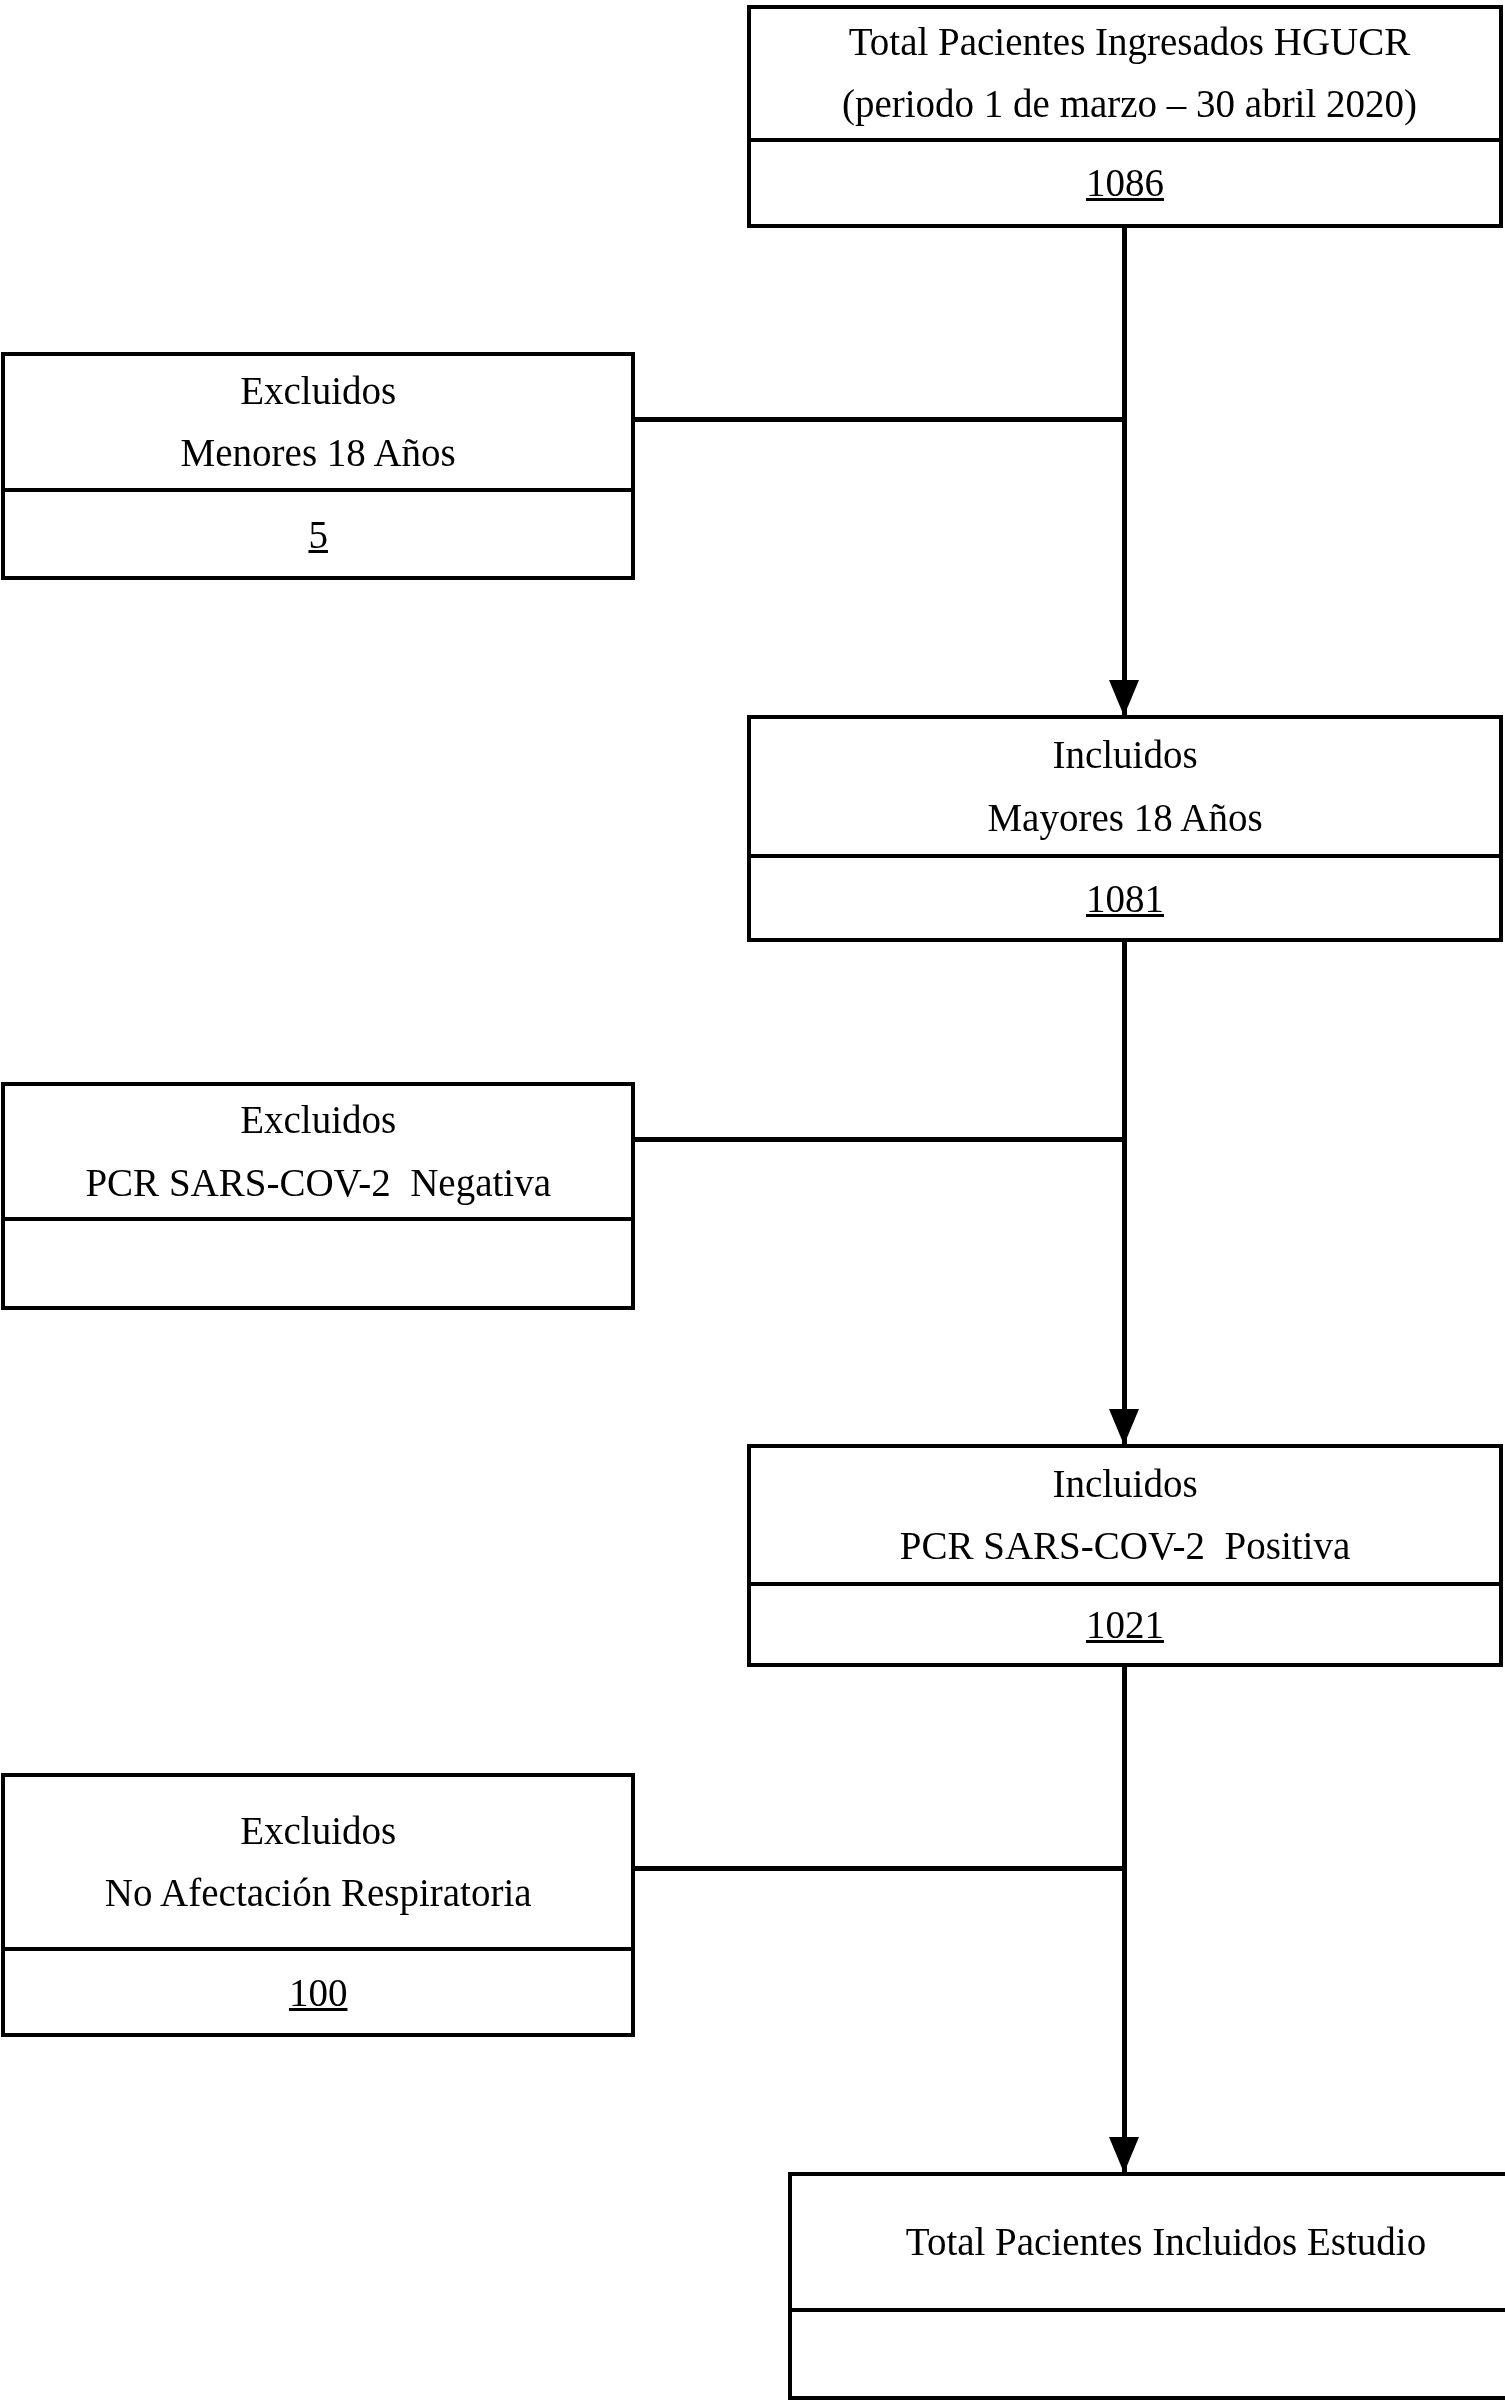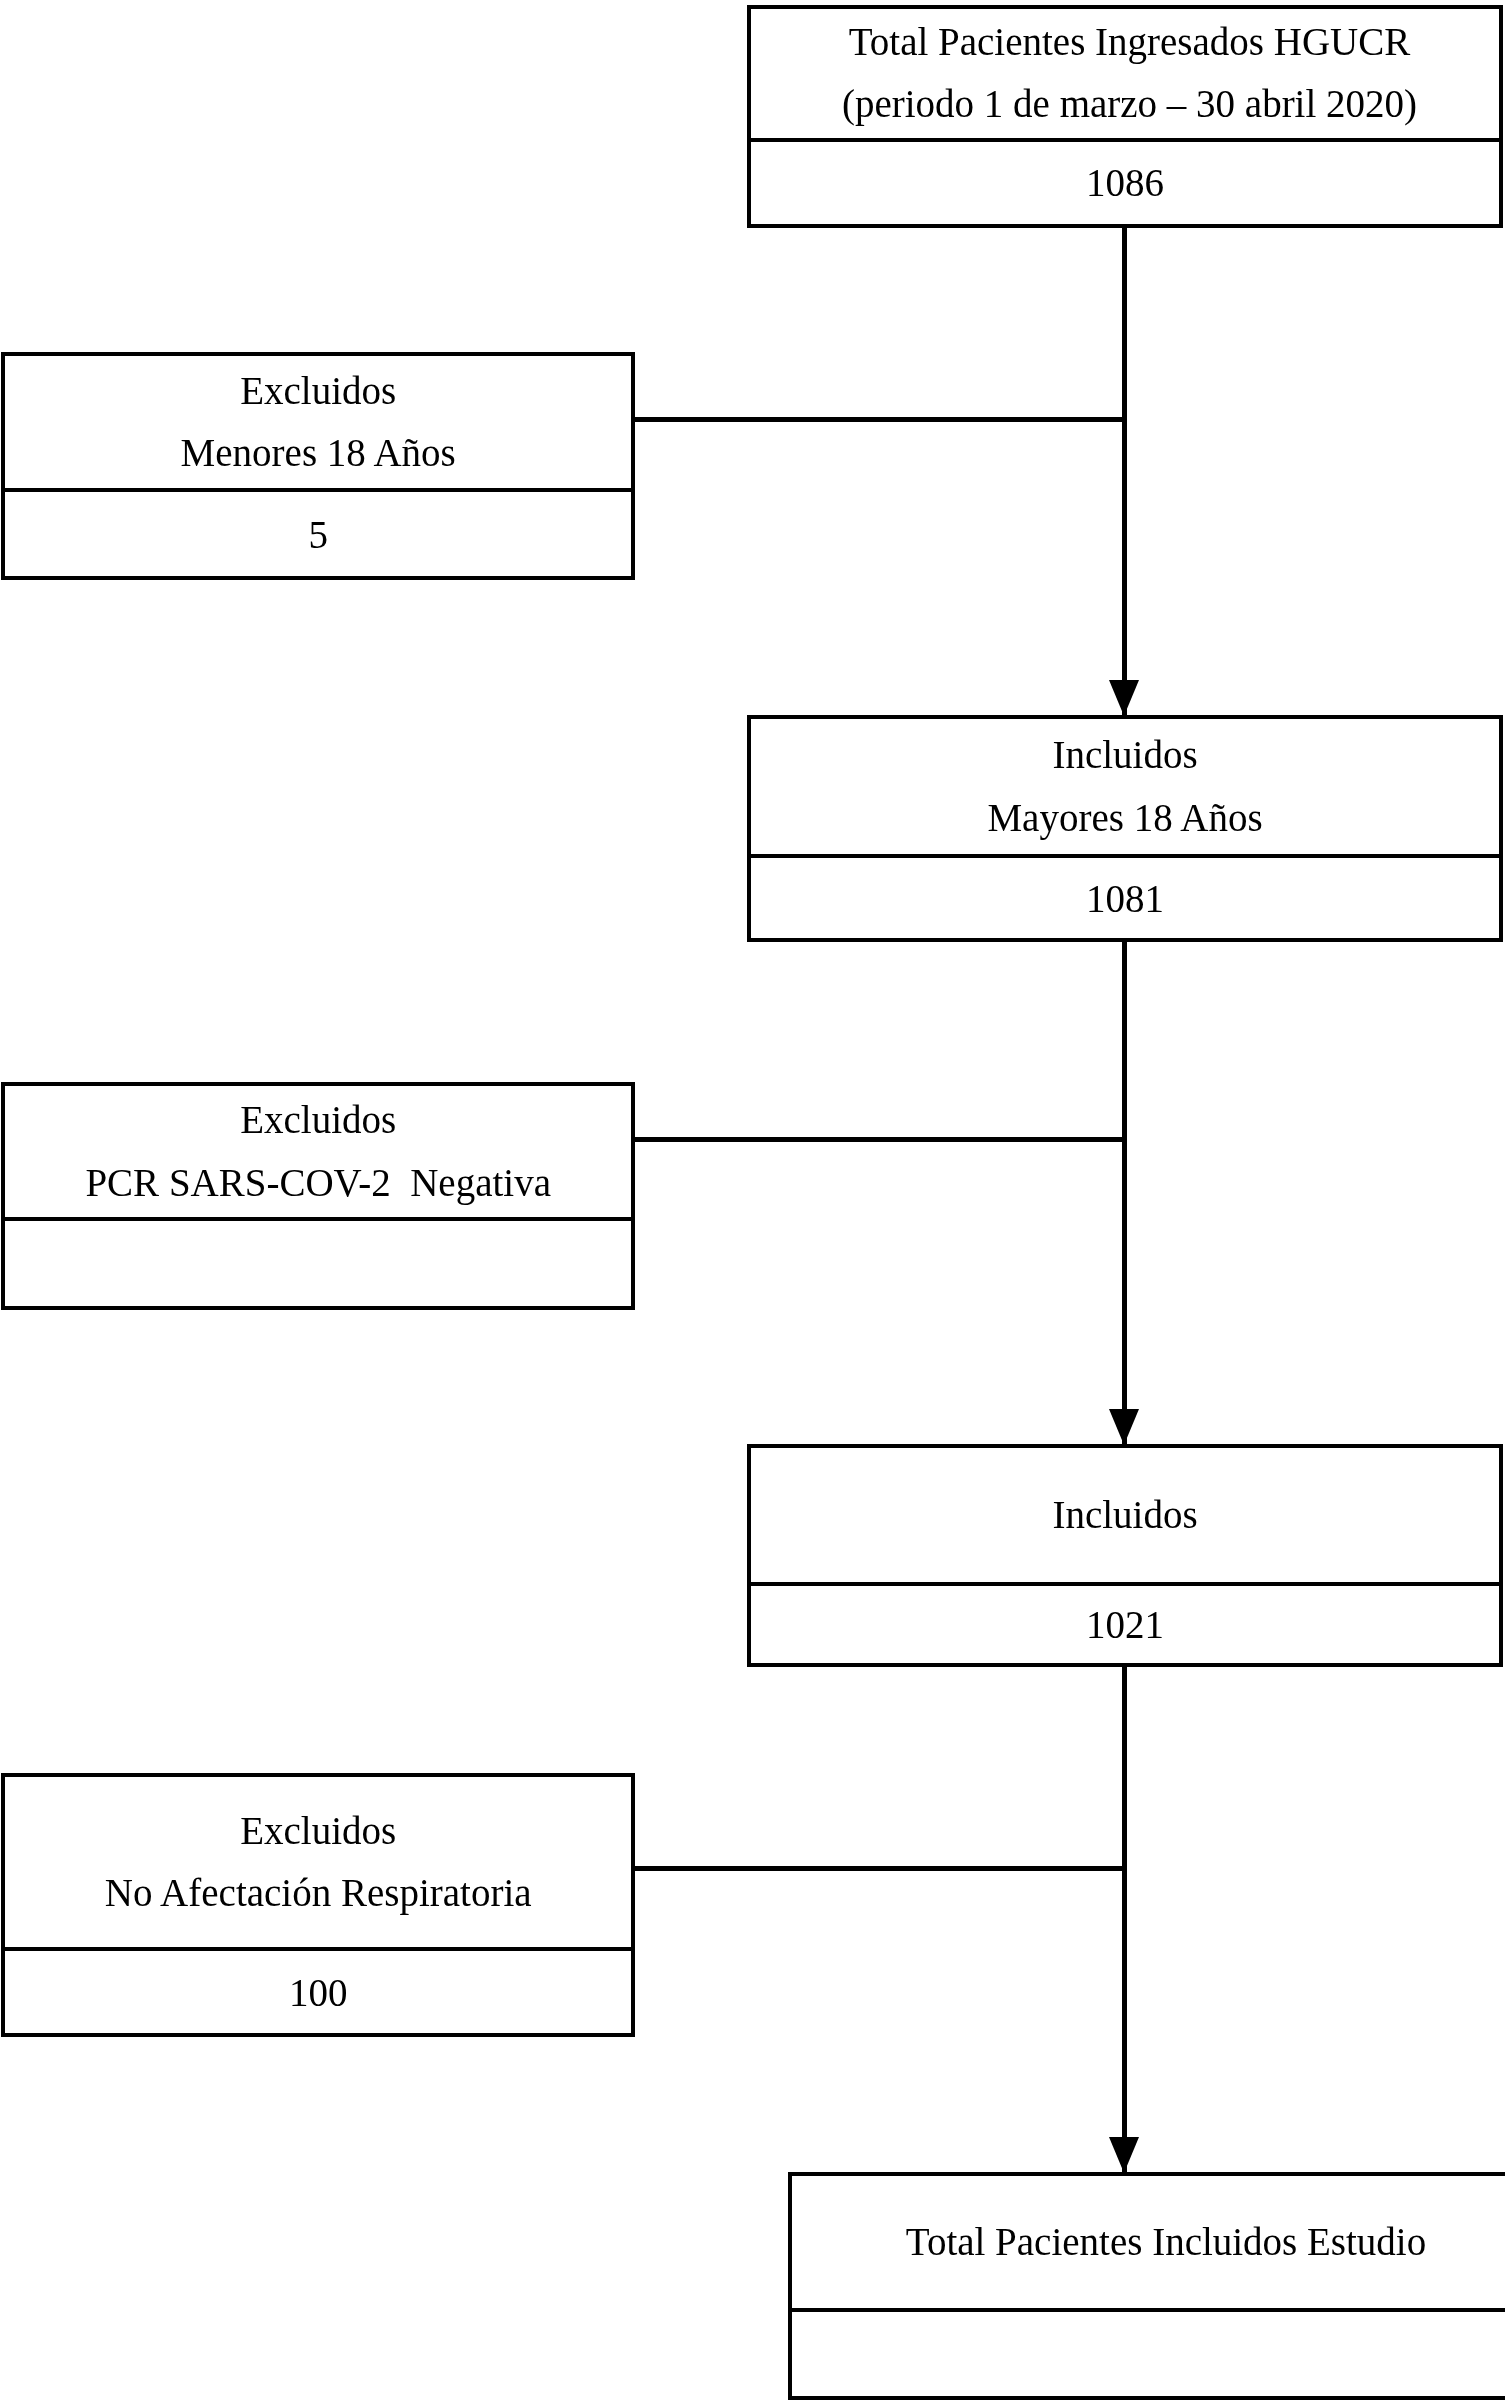--- a/index.html
+++ b/index.html
@@ -36,20 +36,21 @@
     white-space: pre-wrap;
   }
   .box-value {
     flex: 1;
     display: flex;
     justify-content: center;
     align-items: center;
     text-align: left;
     font-size: 39px;
     line-height: 1;
+    text-decoration: underline;
   }
   .vline {
     position: absolute;
     width: 4.8px;
     background: #000000;
   }
   .hline {
     position: absolute;
     height: 4.8px;
     background: #000000;
@@ -105,20 +106,21 @@
       <div>Excluidos</div>
       <div>PCR SARS-COV-2  Negativa</div>
     </div>
   </div>
 
   <div class="hline" style="left:635px; top:1137px; width:492px;"></div>
 
   <div class="box" style="left:747px; top:1444px; width:756px; height:223px;">
     <div class="box-label" style="height:134px;">
       <div>Incluidos</div>
+      <div>PCR SARS-COV-2  Positiva</div>
     </div>
     <div class="box-value">1021</div>
   </div>
 
   <div class="vline" style="left:1122px; top:1665px; height:508px;"></div>
   <div class="arrowhead" style="left:1109px; top:2137px;"></div>
 
   <div class="box" style="left:1.2px; top:1773px; width:634px; height:264px;">
     <div class="box-label" style="height:170px;">
       <div>Excluidos</div>

